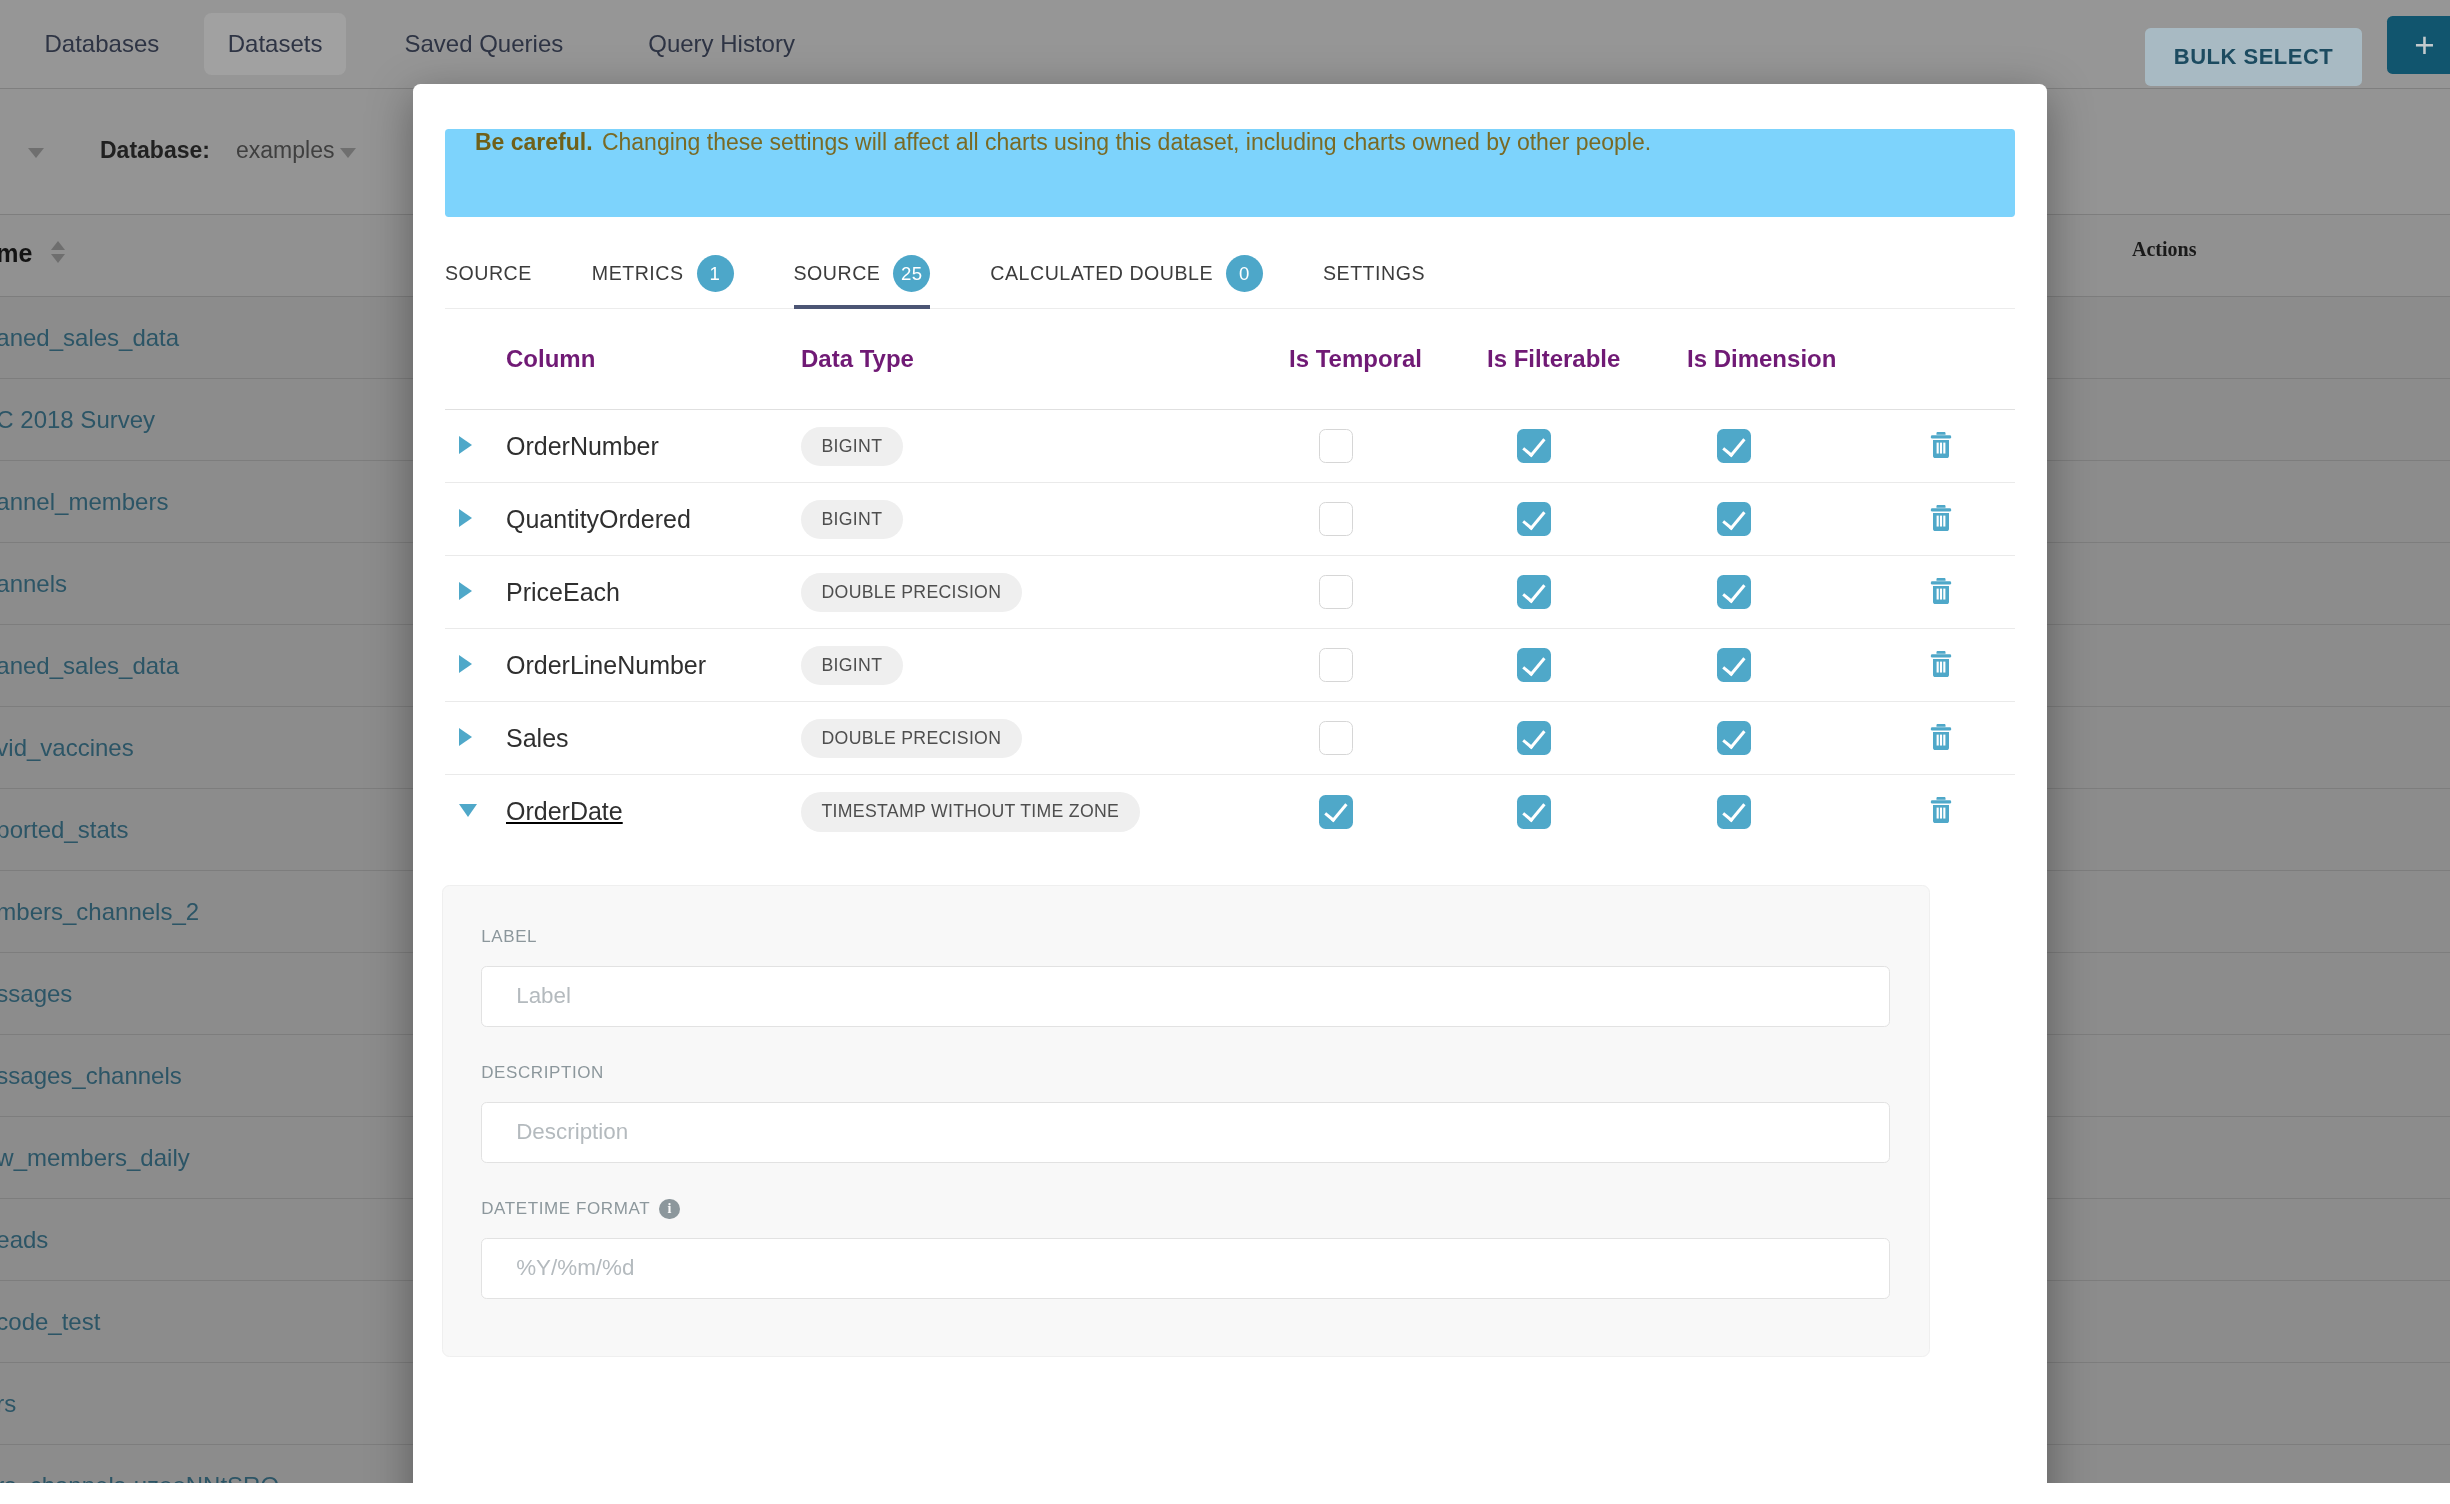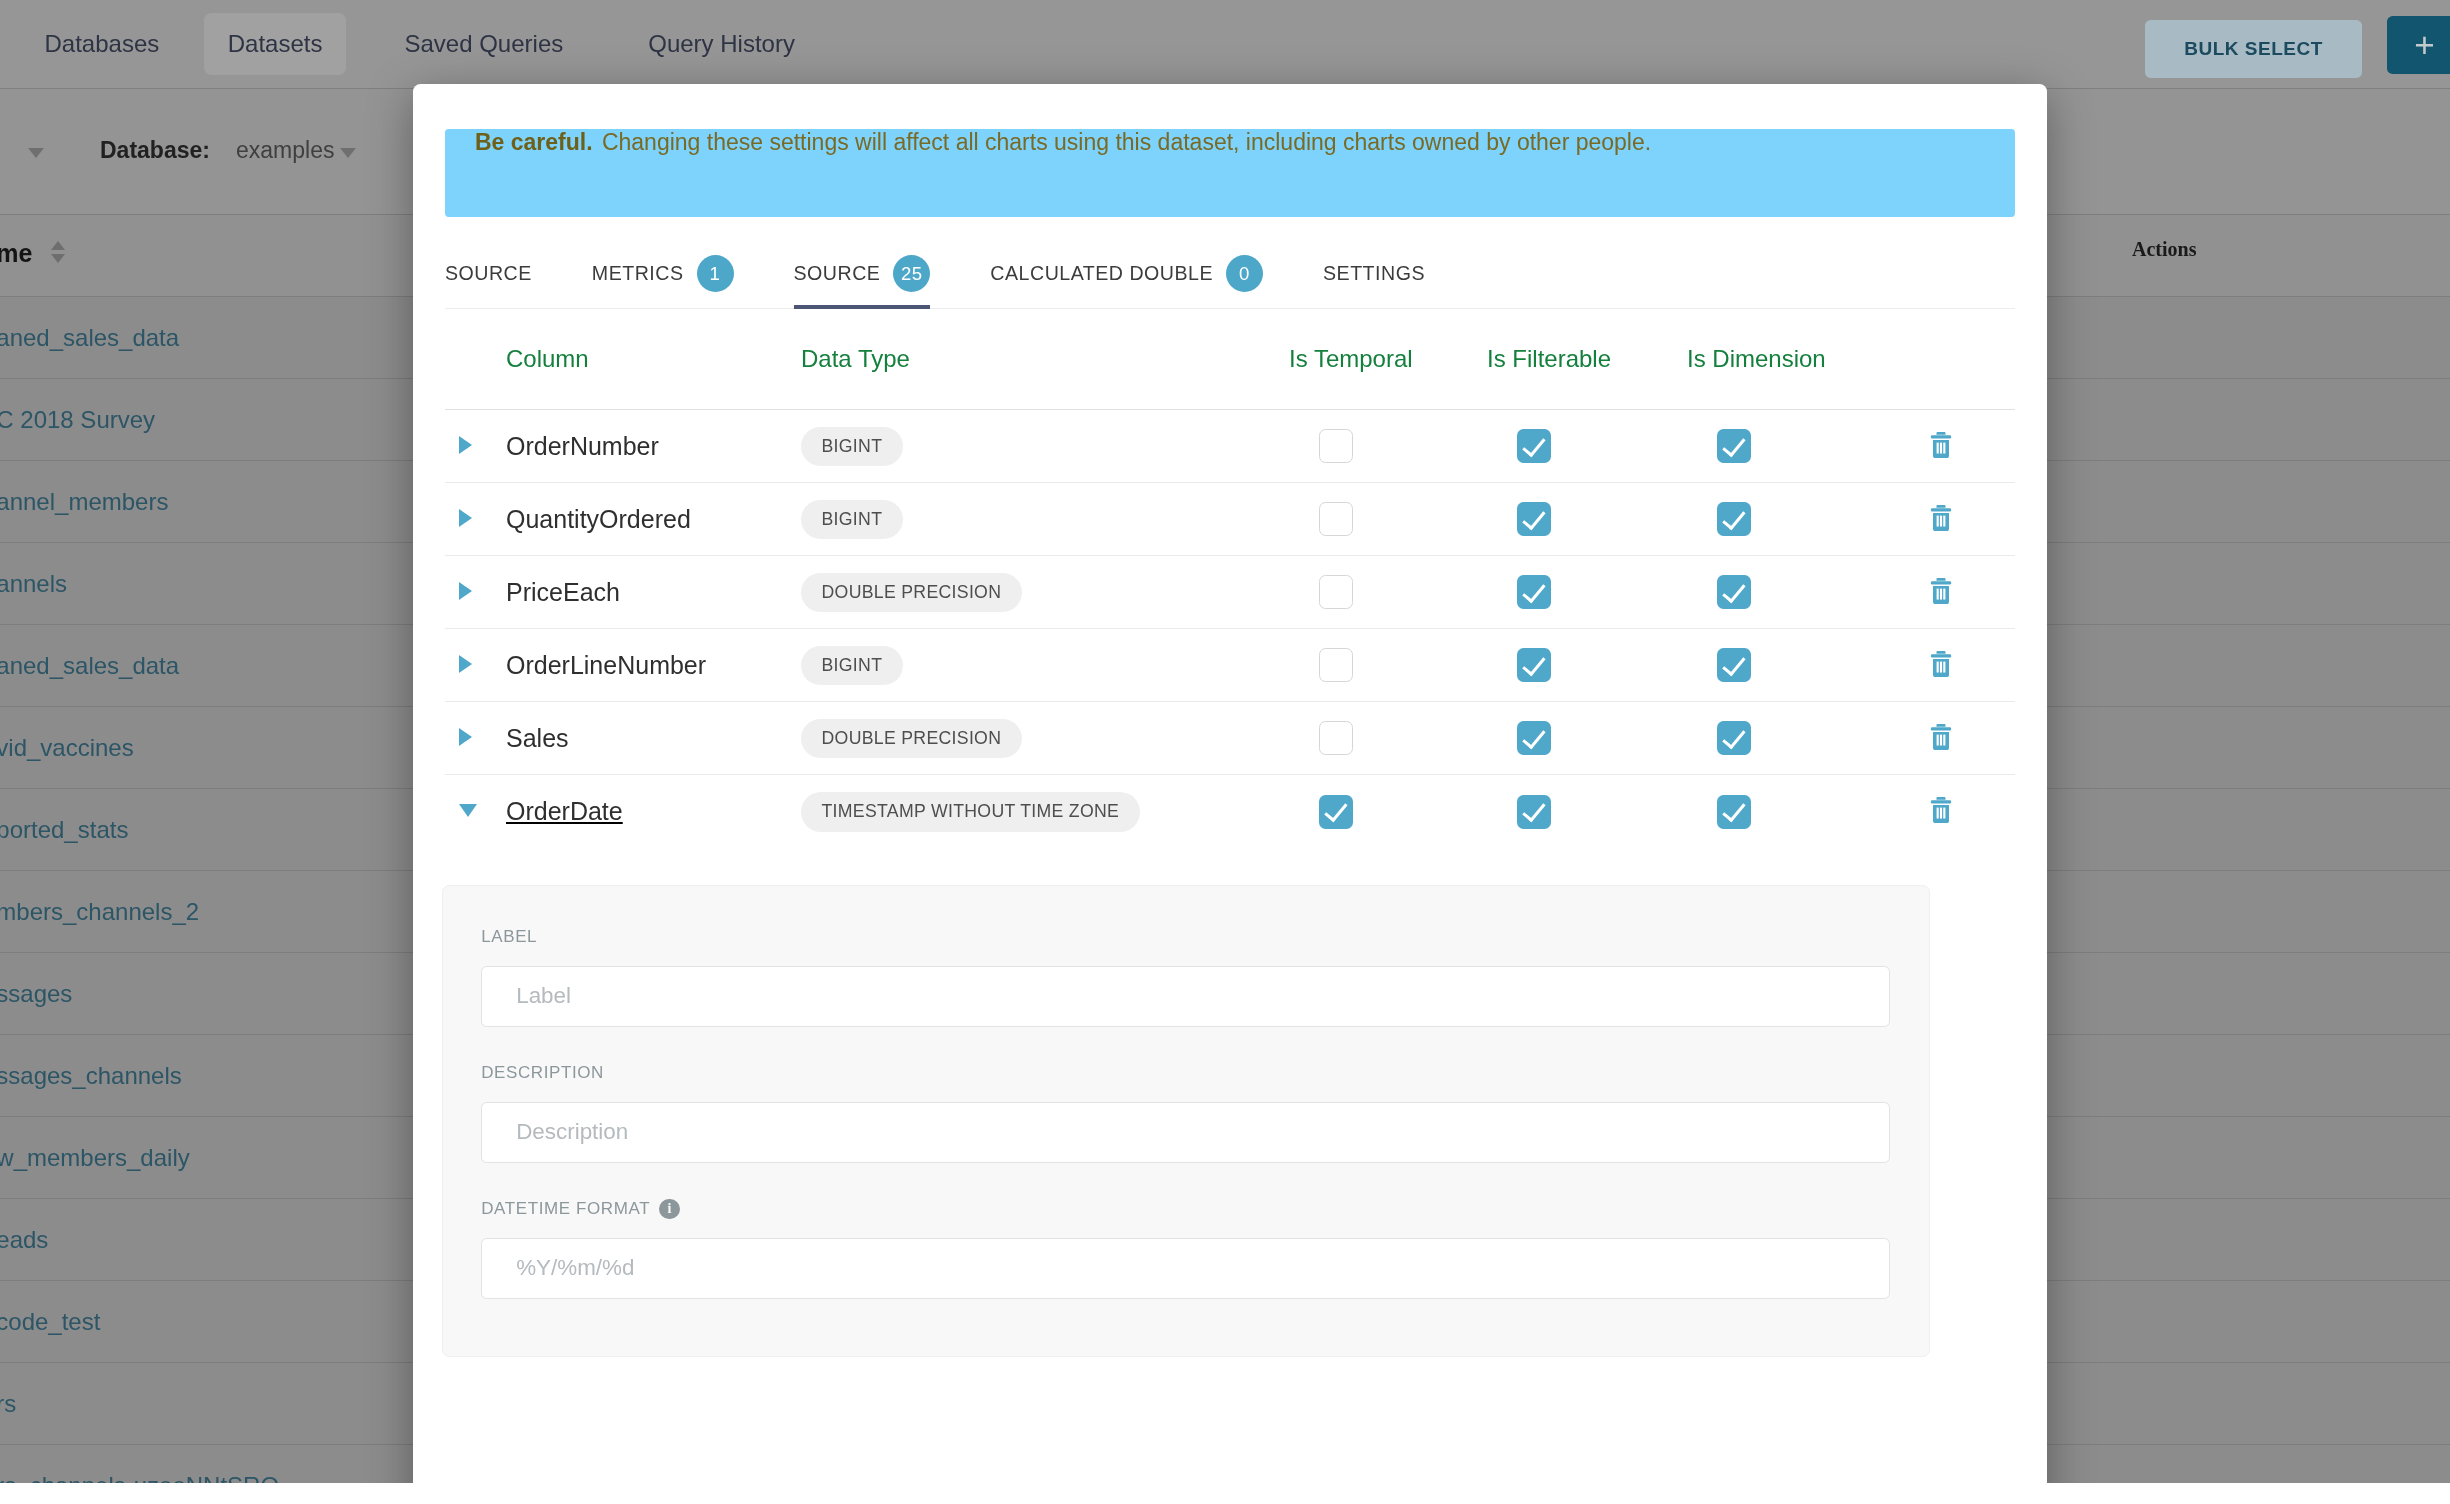--- a/index.html
+++ b/index.html
@@ -7,22 +7,22 @@
   body { font-family: "Liberation Sans", "DejaVu Sans", sans-serif; }
   .page { position: relative; width: 2450px; height: 1483px; overflow: hidden; background:#8C8C8C;padding-left:32px; }
 
   
   .bg { position:absolute; inset:0; }
   .bg-nav { position:relative; height:89px; background:#969696; display:flex; align-items:center; border-bottom:1.9px solid #7F7F7F;}
   .bg-nav-item { font-size:24px; color:#2E3444; margin-left:20.5px; padding:17px 24px; border-radius:7.5px; }
   .bg-nav-item.active { background:#A1A1A1; }
   .bg-nav-item:nth-child(3){ margin-left:34px; }
   .bg-nav-item:nth-child(4){ margin-left:37px; }
-  .btn-bulk { position:absolute; left:2145px; top:20px; width:217px; height:58px; background:#A8BAC3; color:#1C4B60;
-              font-size:19px; font-weight:600; letter-spacing:0.5px; border:none; border-radius:5.6px; }
+  .btn-bulk { position:absolute; left:2145px; top:28px; width:217px; height:58px; background:#A8BAC3; color:#1C4B60;
+              font-size:22px; font-weight:600; letter-spacing:0.5px; border:none; border-radius:5.6px; }
   .btn-plus { position:absolute; left:2387px; top:16px; width:75px; height:58px; background:#11556E; color:#C3CACD;
               font-size:35px; border:none; border-radius:5.6px; line-height:54px; }
   .bg-filterbar { position:relative; height:126px; background:#949494; border-bottom:0.9px solid #7E7E7E; }
   .caret-down { width:0; height:0; border-left:8.4px solid transparent; border-right:8.4px solid transparent; border-top:10.3px solid #6F6F6F; display:inline-block; }
   .fb-caret-left { position:absolute; left:28px; top:152px; }
   .bg-filterbar .fb-caret-left { top:59px; }
   .fb-db-label { position:absolute; left:100px; top:48px; font-size:23px; font-weight:700; color:#212121; }
   .fb-db-value { position:absolute; left:236px; top:48px; font-size:23px; color:#3F3F3F; }
   .fb-db-caret { position:absolute; left:340px; top:59px; }
   .bg-thead { position:relative; height:82px; background:#919191; border-bottom:0.9px solid #7D7D7D; }
@@ -50,21 +50,21 @@
              padding:0 30px; font-size:23px; color:#796A25; }
   .warning b { color:#6F6019; margin-right:9.3px; white-space:nowrap; }
 
   .tabs { margin-top:22.4px; height:70px; display:flex; align-items:center; gap:60px; border-bottom:0.9px solid #ECECEC; }
   .tab { position:relative; height:100%; display:flex; align-items:center; gap:13px; font-size:19.6px; letter-spacing:0.5px; color:#3C3C3C; }
   .tab.active::after { content:''; position:absolute; left:0; right:0; bottom:-0.9px; height:4.7px; background:#4C5574; }
   .tab-badge { min-width:37px; height:37px; border-radius:18.6px; background:#4DA7C9; color:#fff; font-size:18.6px;
                display:flex; align-items:center; justify-content:center; padding:0 5.6px; }
 
   .cols-grid { display:grid; grid-template-columns:61px 295px 503px 198px 200px 223px 1fr; align-items:center; }
-  .thead { height:101px; border-bottom:1.9px solid #E0E0E0; font-size:24px; font-weight:400; color:#15803d; }
+  .thead { height:101px; border-bottom:1.9px solid #E0E0E0; font-size:24px; font-weight:700; color:#701a75; }
   .trow { height:73px; border-bottom:0.9px solid #EAEAEA; }
   .trow.expanded { border-bottom:none;text-decoration:underline; }
   .cell-name { font-size:25px; color:#2F2F2F; }
   .pill { display:inline-block; background:#EFEFEF; border-radius:24px; padding:9.3px 20.5px; font-size:17.7px;
           letter-spacing:0.3px; color:#4E4E4E; white-space:nowrap; }
   .exp-caret { margin-left:14px; width:0; height:0; display:inline-block; }
   .exp-caret.right { border-top:9.3px solid transparent; border-bottom:9.3px solid transparent; border-left:13px solid #4FA8C9; }
   .exp-caret.down  { border-left:9.3px solid transparent; border-right:9.3px solid transparent; border-top:13px solid #4FA8C9; }
   .cb { width:34px; height:34px; border-radius:6.5px; margin-left:15px; display:flex; align-items:center; justify-content:center; }
   .cb.unchecked { background:#fff; border:1.9px solid #D6D6D6; }

